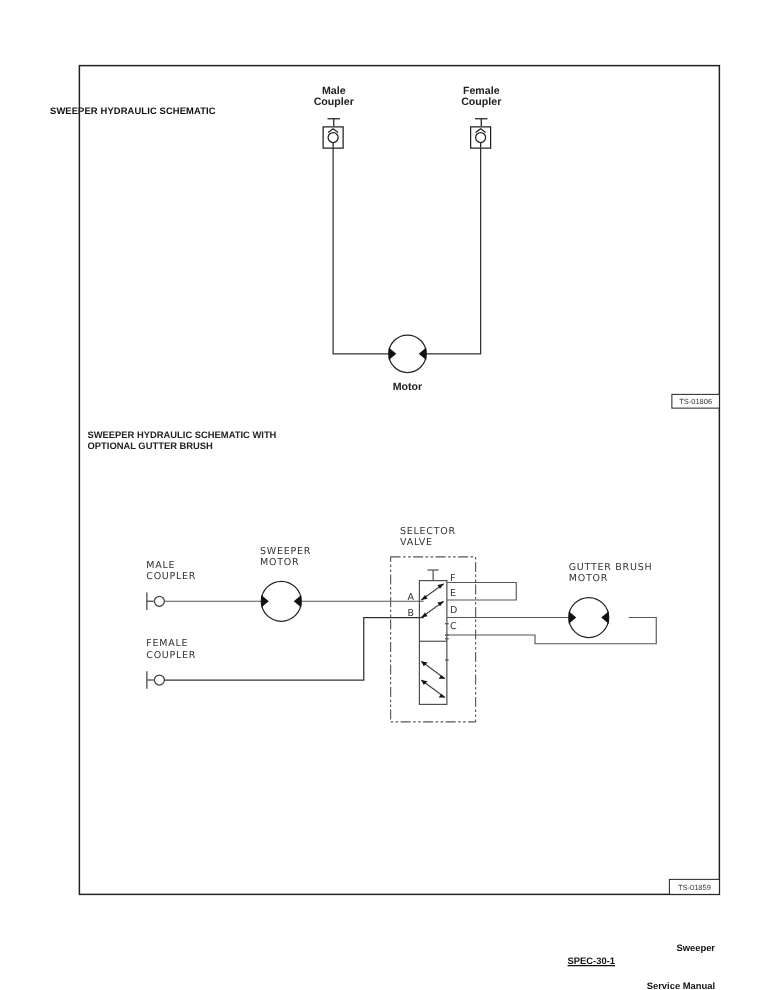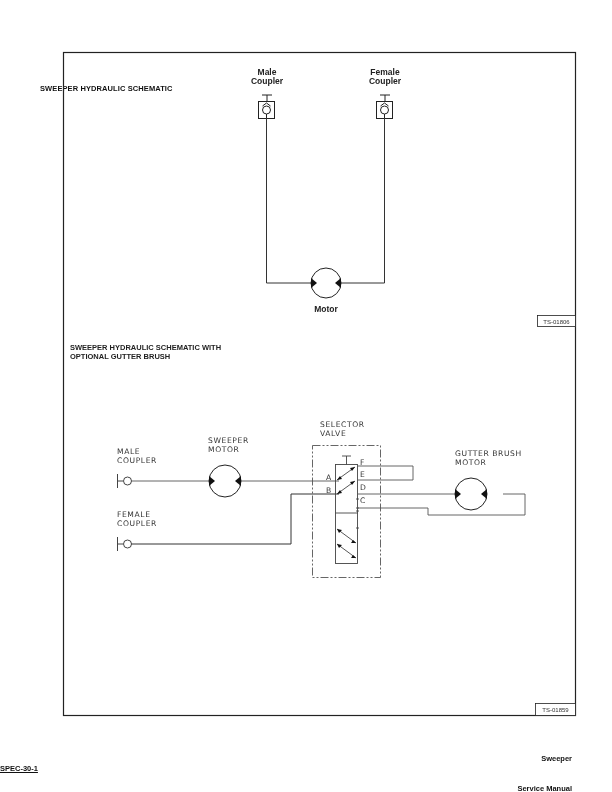--- a/index.html
+++ b/index.html
@@ -143,15 +143,15 @@
       <circle cx="471" cy="494" r="16" fill="#fff" stroke="#222" stroke-width="1"></circle>
       <polygon points="455,489 455,499 461,494" fill="#111"></polygon>
       <polygon points="487,489 487,499 481,494" fill="#111"></polygon>
     </g>
 
     <rect x="535.5" y="703.5" width="40" height="12" fill="#fff" stroke="#222" stroke-width="0.8"></rect>
     <text x="555.5" y="712" text-anchor="middle" class="tag">TS-01859</text>
   </g>
 </svg>
 
-<div class="abs footer" style="left:0; width:492px; top:764px; text-align:left;text-decoration:underline;">SPEC-30-1</div>
+<div class="abs footer" style="left:0; width:492px; top:764px; text-align:right;text-decoration:underline;">SPEC-30-1</div>
 <div class="abs footer" style="right:40px; top:754px; text-align:right;">Sweeper</div>
 <div class="abs footer" style="right:40px; top:764px; text-align:right;margin-top:20px;">Service Manual</div>
 
 </body></html>

